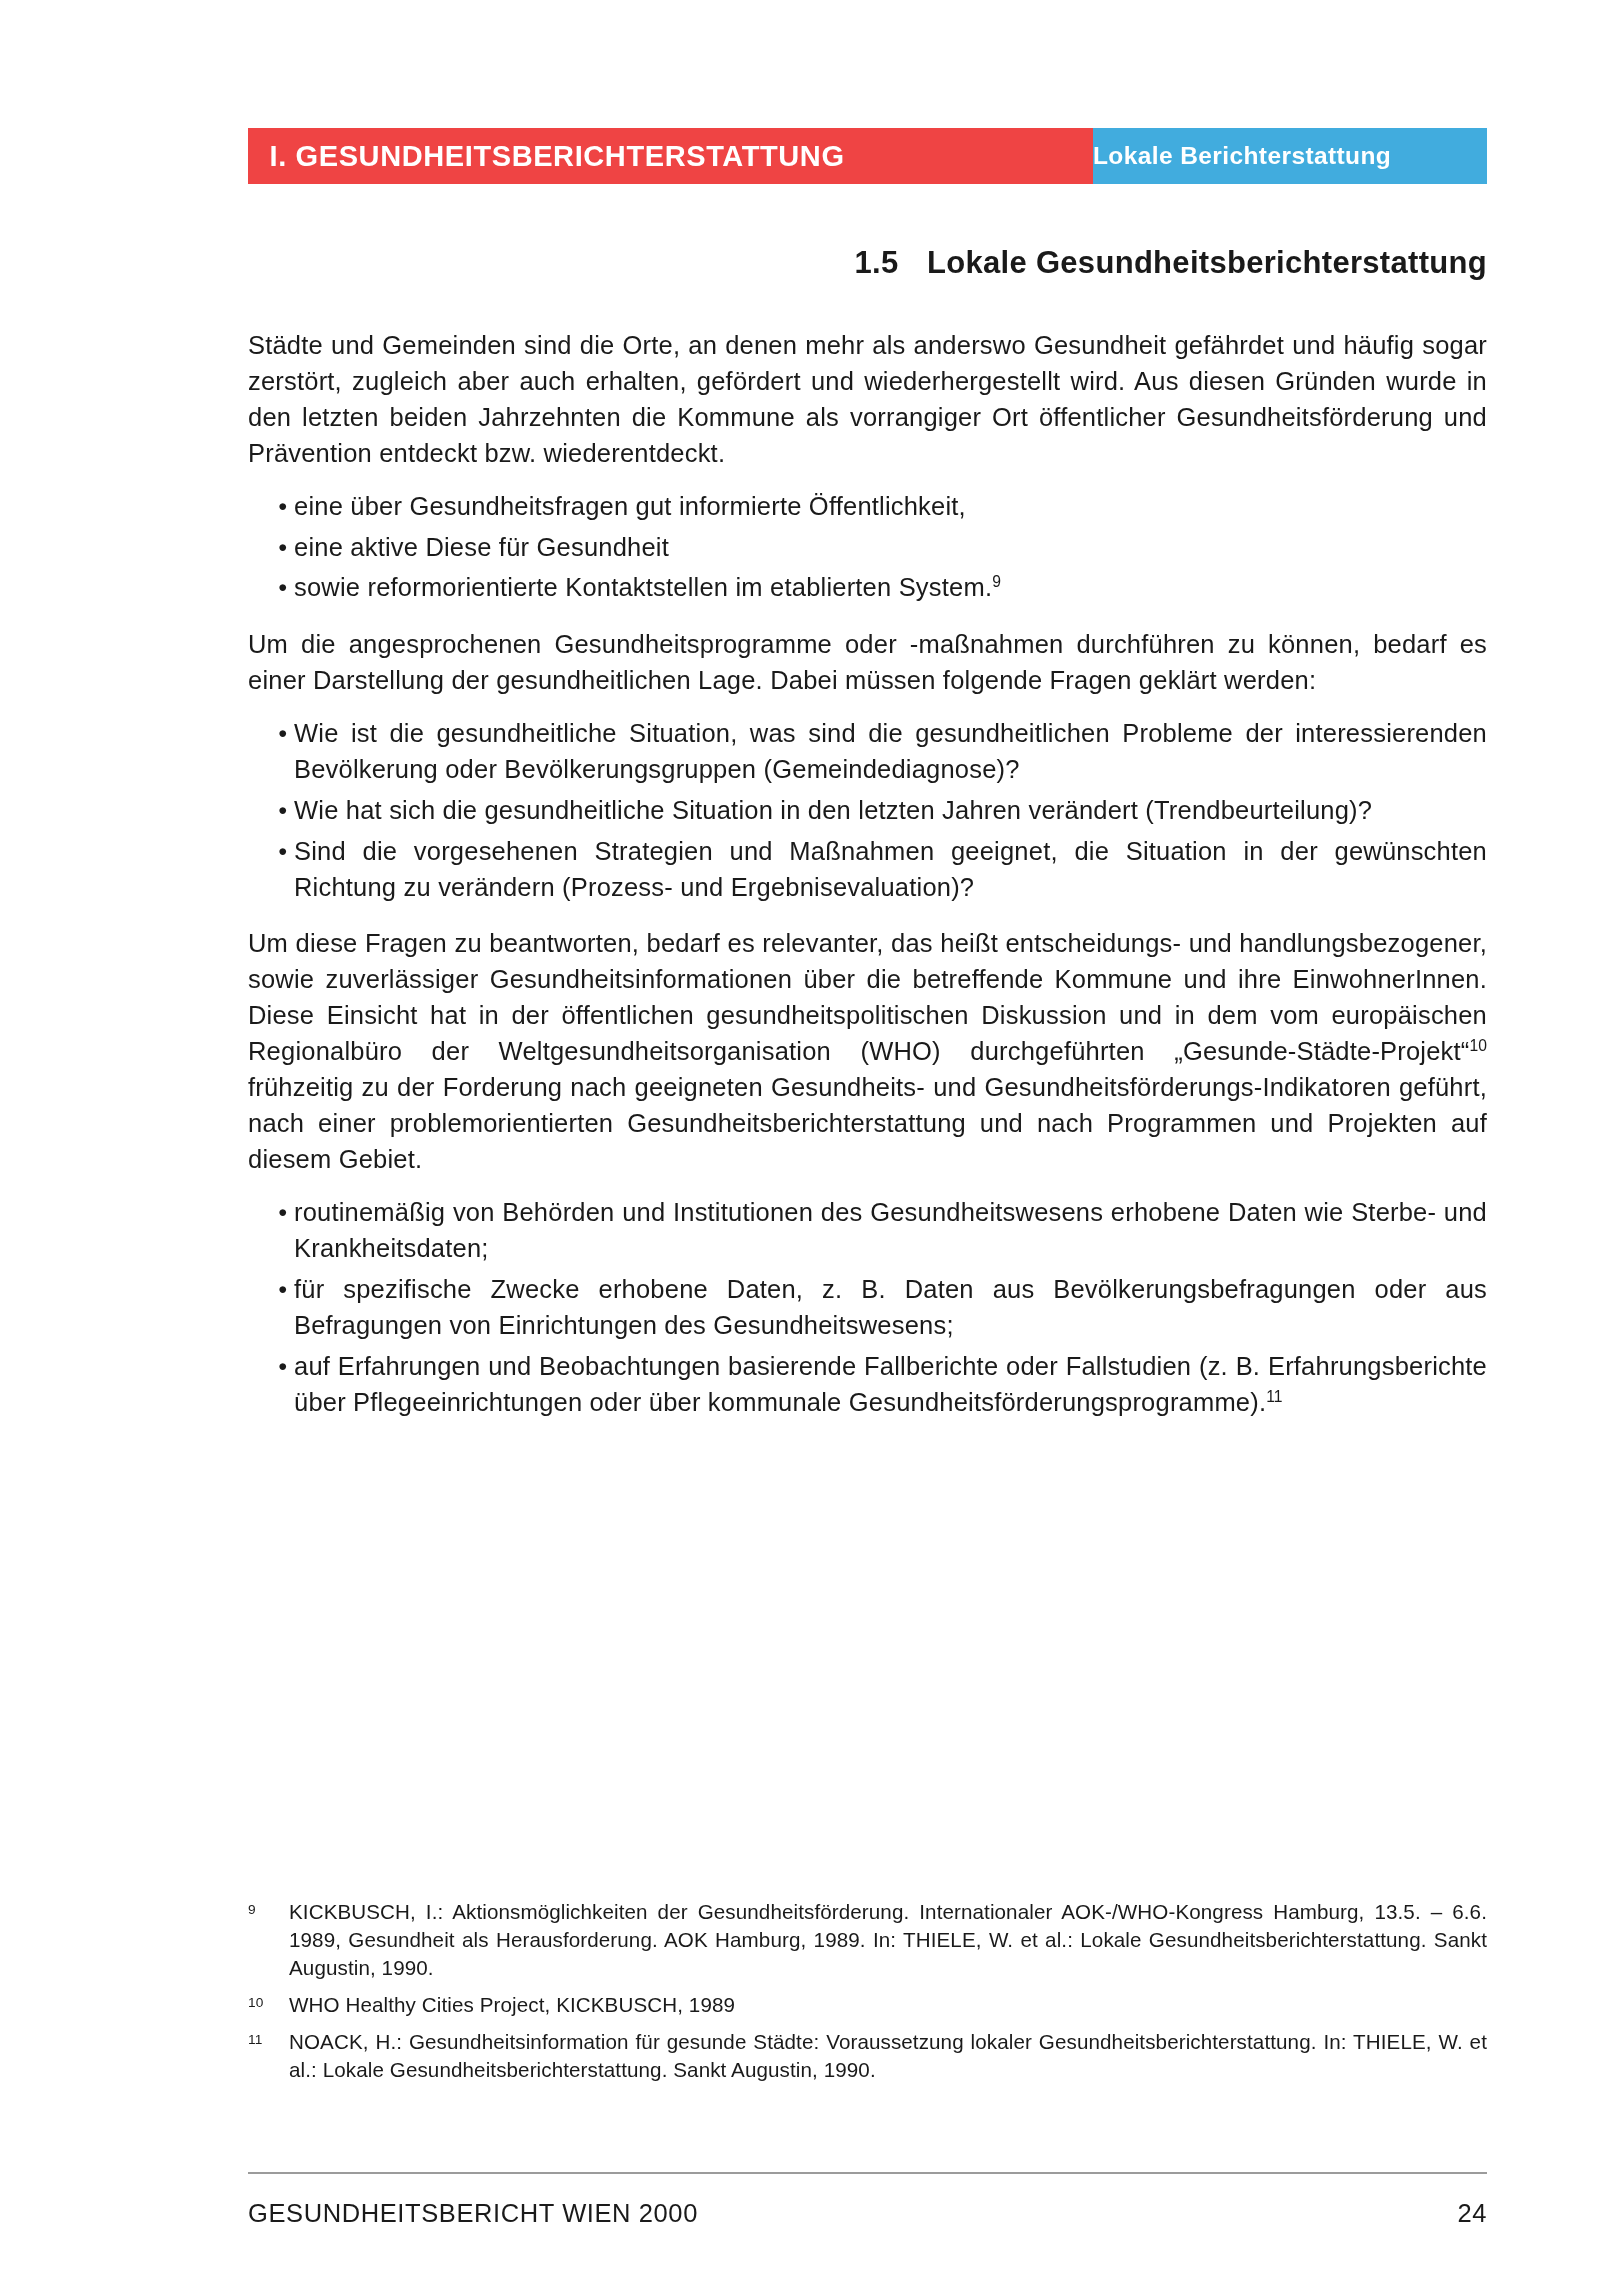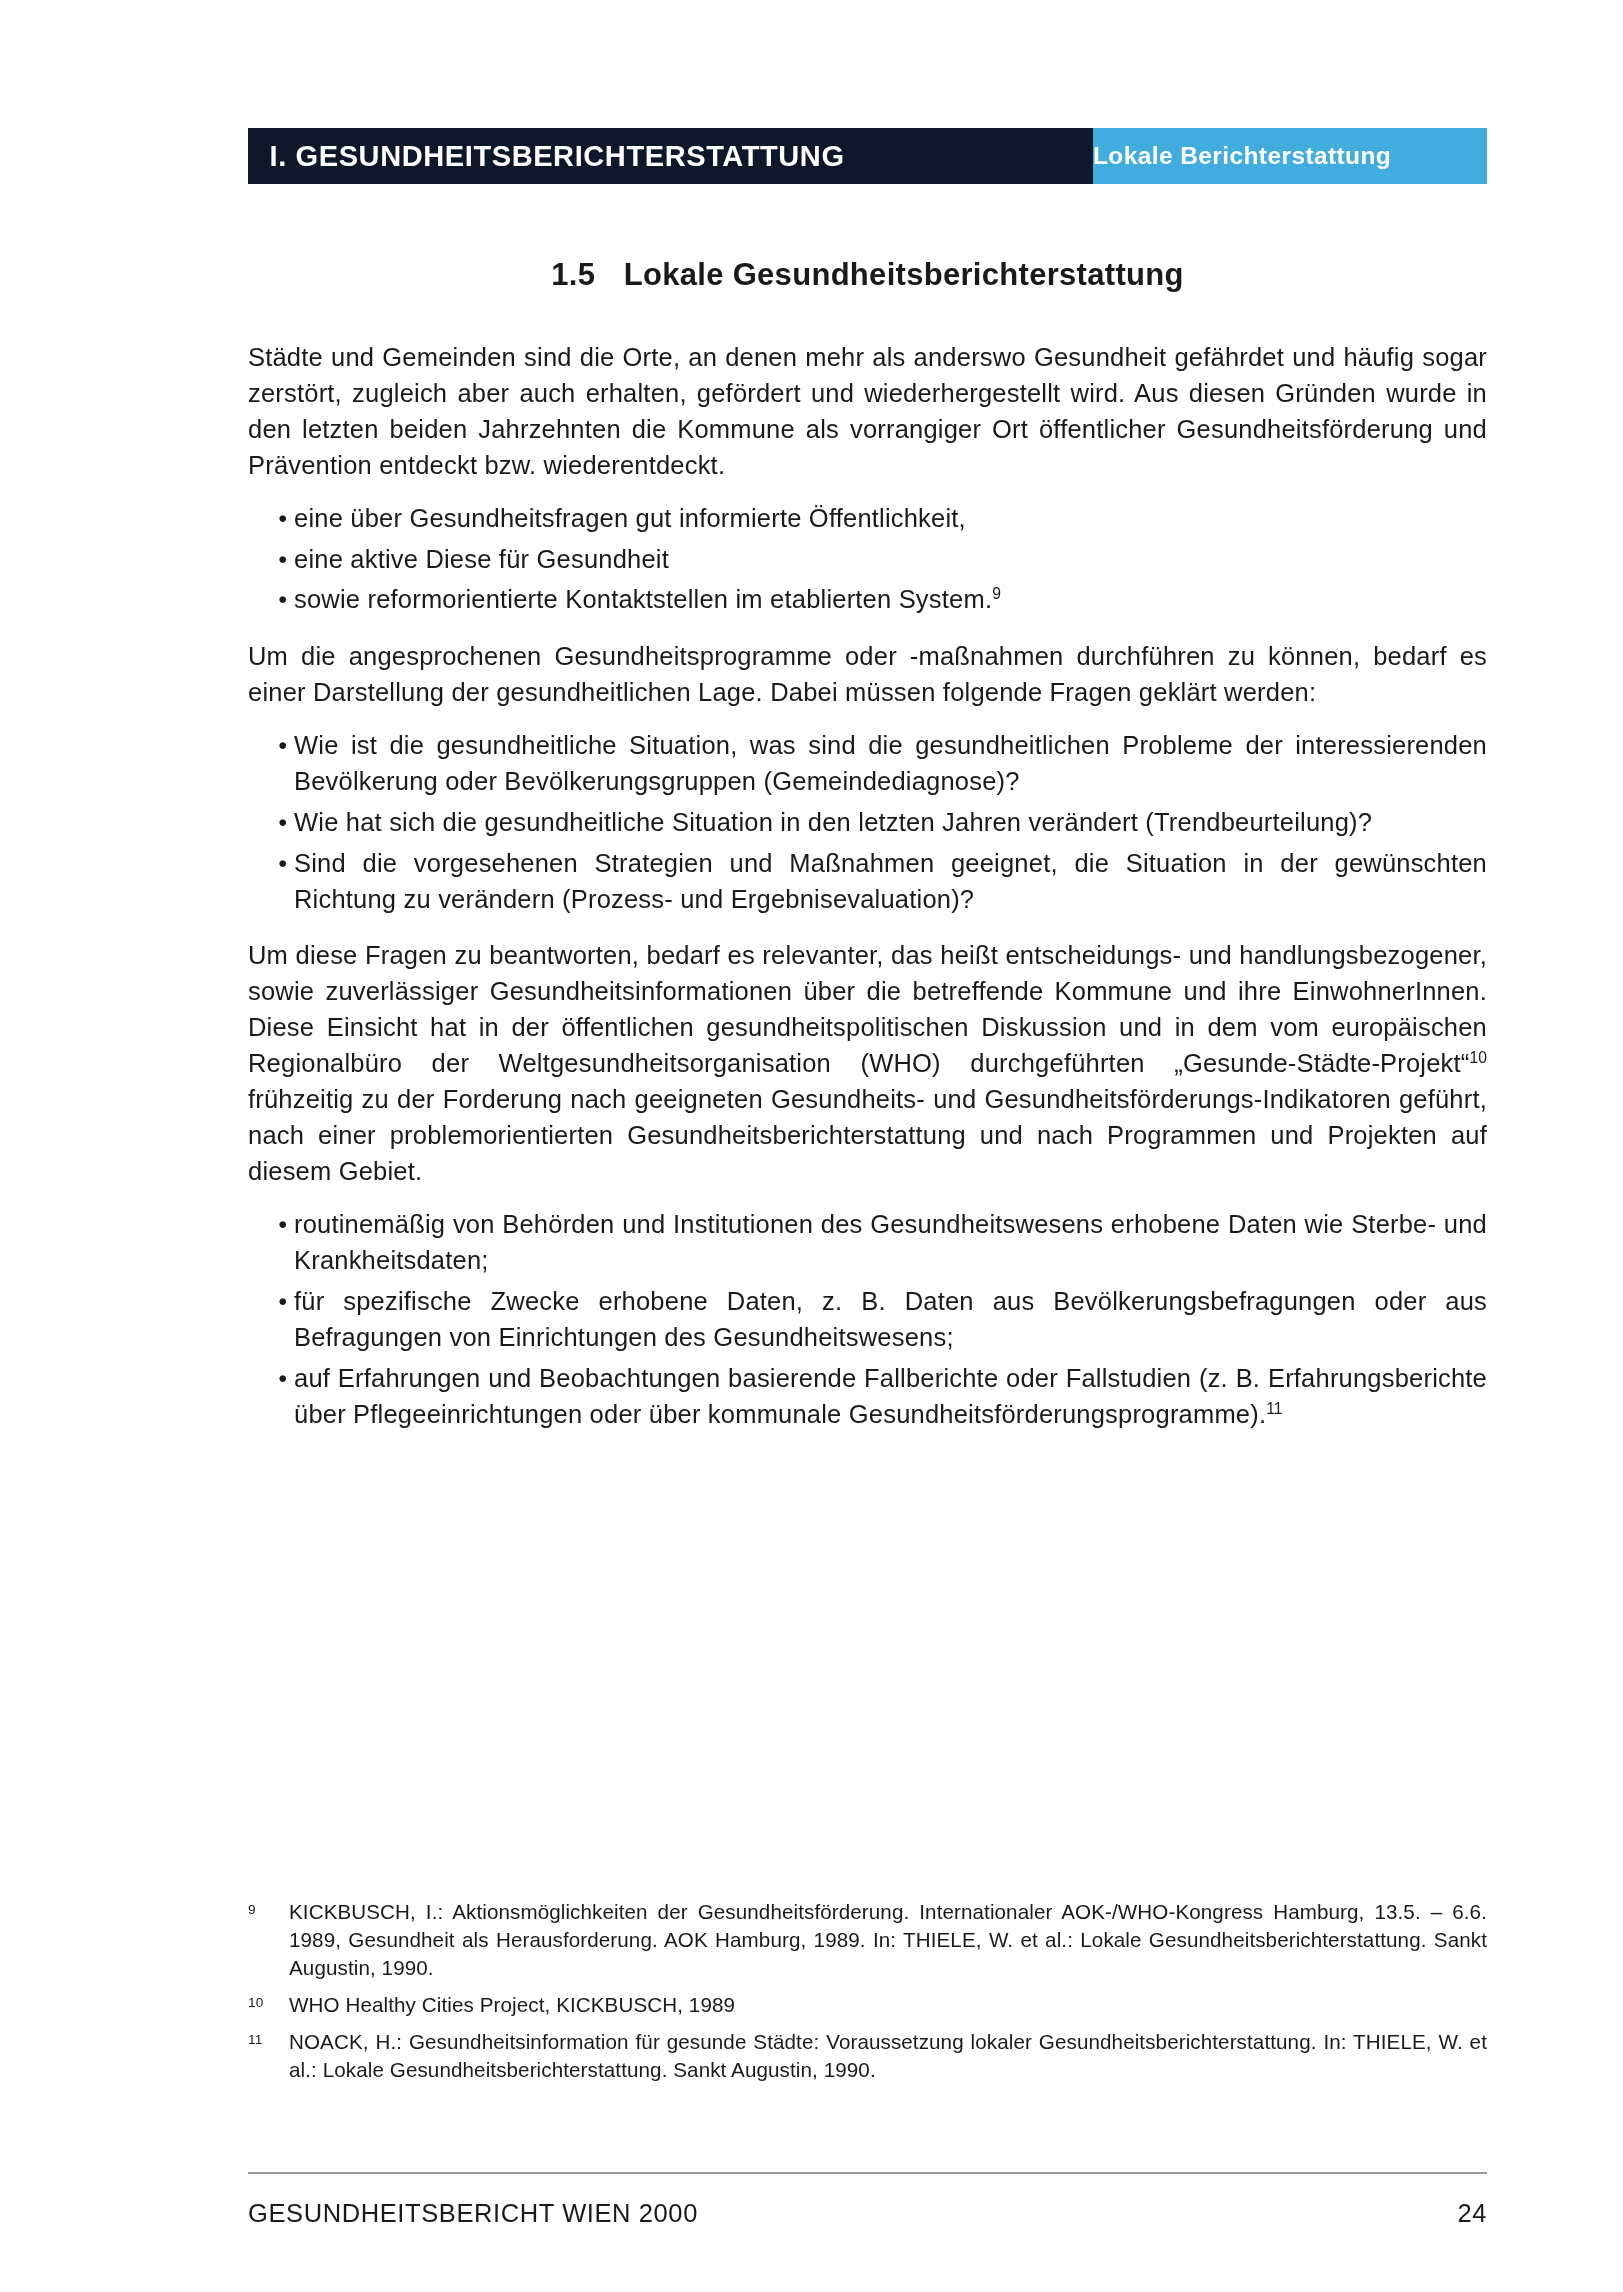--- a/index.html
+++ b/index.html
@@ -41,26 +41,26 @@
   .content {
     position: absolute;
     left: 248px; top: 243px;
     width: 1239px;
     font-size: 25.5px;
     line-height: 36px;
     letter-spacing: 0.2px;
     text-align: justify;
   }
   .section-heading {
-    margin: 12px 0 45px 0;
+    margin: 0 0 45px 0;
     font-size: 31px;
     line-height: 39px;
     font-weight: 700;
     letter-spacing: 0.3px;
-    text-align: center;
+    text-align: right;
   }
   .heading-number { margin-right: 19.6px; }
   .content p { margin: 0 0 16.7px 0; }
 
   ul.bullet-list {
     list-style: none;
     margin: 2.9px 0 20.6px 0;
     padding: 0;
   }
   .bullet-item { display: flex; margin: 0 0 4.9px 0; }
@@ -111,21 +111,21 @@
     font-size: 25.5px;
     letter-spacing: 0.6px;
   }
 </style>
 </head>
 <body>
 
 <div class="page">
 
   <div class="header-bar">
-    <div class="header-left" style="background-color: #0f172a;">
+    <div class="header-left" style="background-color: #ef4444;">
       <span style="color: rgb(255, 255, 255);">I. GESUNDHEITSBERICHTERSTATTUNG</span>
     </div>
     <div class="header-right" style="background-color: rgb(65, 172, 222);">
       <span style="color: rgb(255, 255, 255);">Lokale Berichterstattung</span>
     </div>
   </div>
 
   <div class="content">
 
     <h2 class="section-heading">

